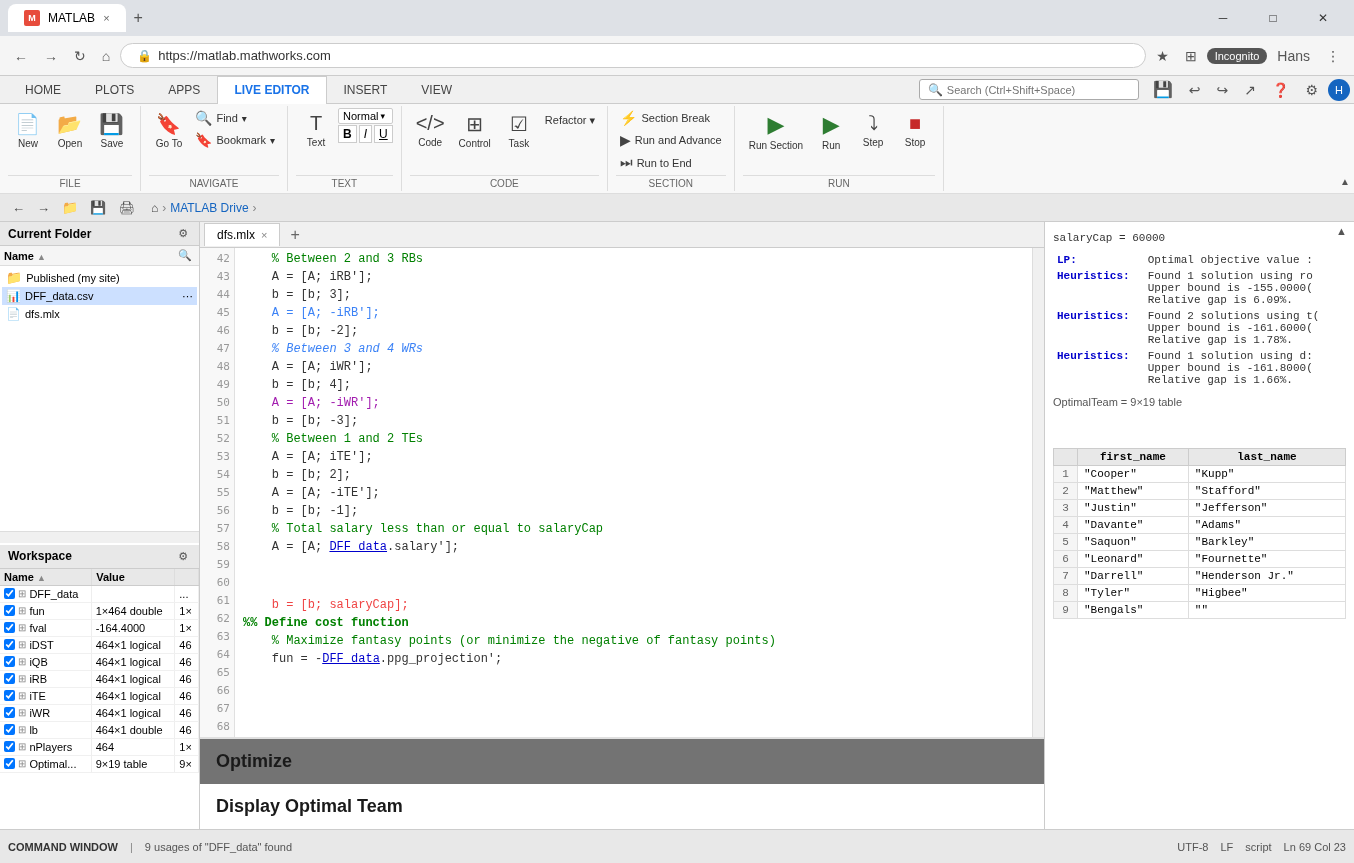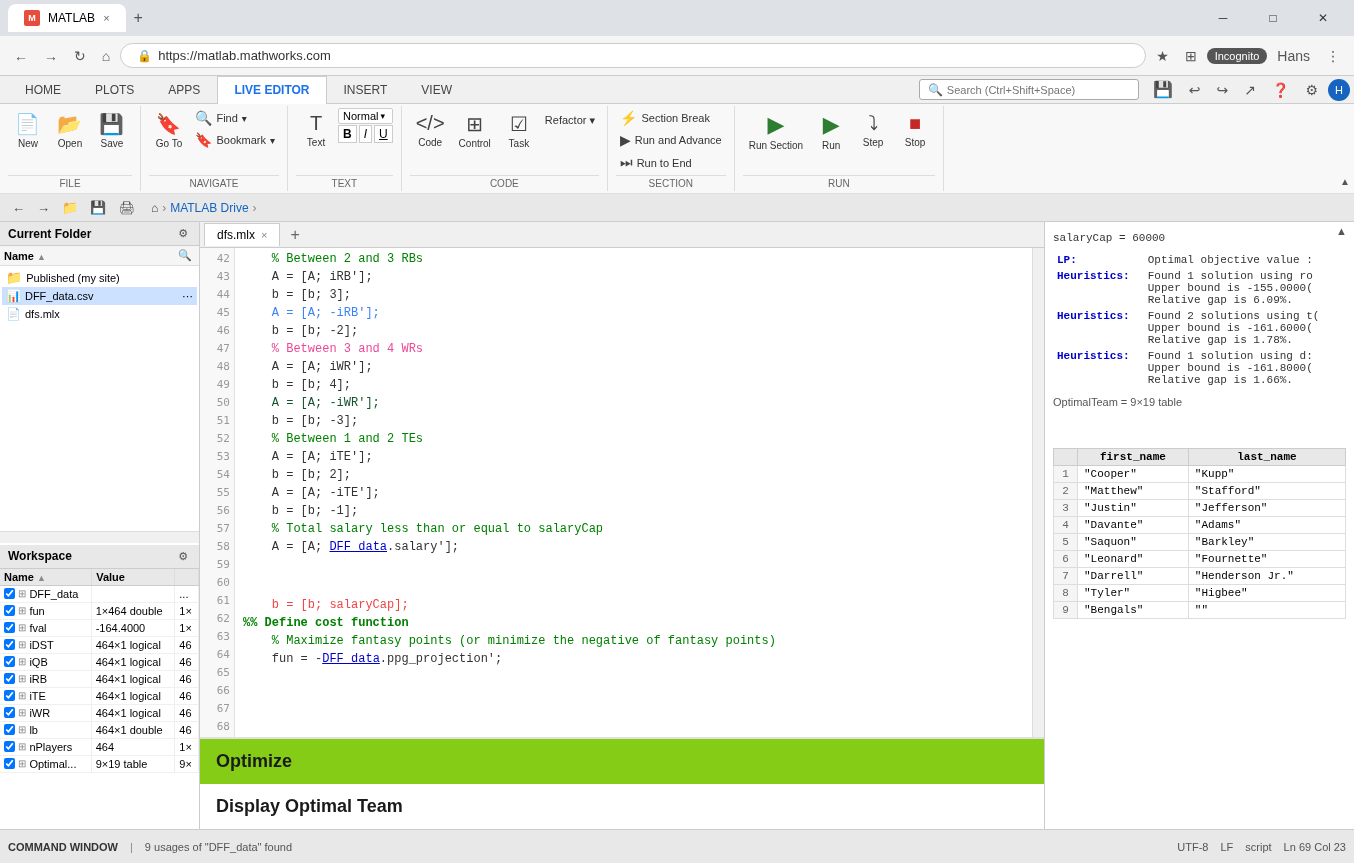--- a/index.html
+++ b/index.html
@@ -559,24 +559,24 @@
             <div>68</div>
           </div>
         <div class="code-area" id="code-area-container">
 
         <div style="line-height: 18px; white-space: pre; color: rgb(0, 128, 0);">    % Between 2 and 3 RBs</div>
             <div style="line-height: 18px; white-space: pre; color: rgb(51, 51, 51);">    A = [A; iRB'];</div>
             <div style="line-height: 18px; white-space: pre; color: rgb(51, 51, 51);">    b = [b; 3];</div>
             <div style="line-height: 18px; white-space: pre; color: #3b82f6;">    A = [A; -iRB'];</div>
             <div style="line-height: 18px; white-space: pre; color: rgb(51, 51, 51);">    b = [b; -2];</div>
             <div style="line-height: 18px; white-space: pre; color: rgb(51, 51, 51);"></div>
-            <div style="line-height: 18px; white-space: pre; color: #ec4899;">    % Between 3 and 4 WRs</div>
+            <div style="line-height: 18px; white-space: pre; color: #3b82f6; font-style: italic;">    % Between 3 and 4 WRs</div>
             <div style="line-height: 18px; white-space: pre; color: rgb(51, 51, 51);">    A = [A; iWR'];</div>
             <div style="line-height: 18px; white-space: pre; color: rgb(51, 51, 51);">    b = [b; 4];</div>
-            <div style="line-height: 18px; white-space: pre; color: #14532d;">    A = [A; -iWR'];</div>
+            <div style="line-height: 18px; white-space: pre; color: #a21caf;">    A = [A; -iWR'];</div>
             <div style="line-height: 18px; white-space: pre; color: rgb(51, 51, 51);">    b = [b; -3];</div>
             <div style="line-height: 18px; white-space: pre; color: rgb(51, 51, 51);"></div>
             <div style="line-height: 18px; white-space: pre; color: rgb(0, 128, 0);">    % Between 1 and 2 TEs</div>
             <div style="line-height: 18px; white-space: pre; color: rgb(51, 51, 51);">    A = [A; iTE'];</div>
             <div style="line-height: 18px; white-space: pre; color: rgb(51, 51, 51);">    b = [b; 2];</div>
             <div style="line-height: 18px; white-space: pre; color: rgb(51, 51, 51);">    A = [A; -iTE'];</div>
             <div style="line-height: 18px; white-space: pre; color: rgb(51, 51, 51);">    b = [b; -1];</div>
             <div style="line-height: 18px; white-space: pre; color: rgb(51, 51, 51);"></div>
             <div style="line-height: 18px; white-space: pre; color: rgb(0, 128, 0);">    % Total salary less than or equal to salaryCap</div>
             <div style="line-height: 18px; white-space: pre; color: rgb(51, 51, 51);">    A = [A; <span style="text-decoration:underline;color:#0000cc;">DFF_data</span>.salary'];</div>
@@ -584,21 +584,21 @@
             <div style="line-height: 18px; white-space: pre; color: rgb(51, 51, 51);"></div>
             <div style="line-height: 18px; white-space: pre; color: rgb(0, 128, 0); font-weight: bold;">%% Define cost function</div>
             <div style="line-height: 18px; white-space: pre; color: rgb(51, 51, 51);"></div>
             <div style="line-height: 18px; white-space: pre; color: rgb(0, 128, 0);">    % Maximize fantasy points (or minimize the negative of fantasy points)</div>
             <div style="line-height: 18px; white-space: pre; color: rgb(51, 51, 51);">    fun = -<span style="text-decoration:underline;color:#0000cc;">DFF_data</span>.ppg_projection';</div>
             <div style="line-height: 18px; white-space: pre; color: rgb(51, 51, 51);"></div>
           </div>
         <div class="editor-scrollbar"></div>
       </div>
 
-      <div style="border-top:2px solid #e0e0e0;padding:8px 16px;background:#84cc16;font-family:'Courier New',monospace;">
+      <div style="border-top:2px solid #e0e0e0;padding:8px 16px;background:#737373;font-family:'Courier New',monospace;">
         <div class="section-heading" style="font-family:Arial,sans-serif;font-size:18px;font-weight:bold;margin-bottom:4px;">Optimize</div>
       </div>
       <div style="padding:8px 16px;background:#fff;">
         <div class="section-heading" style="font-family:Arial,sans-serif;font-size:18px;font-weight:bold;">Display Optimal Team</div>
       </div>
     </div>
 
     <div class="right-panel">
       <div style="position:relative;">
         <button class="panel-btn" style="position:absolute;right:4px;top:2px;font-size:11px;">▲</button>

